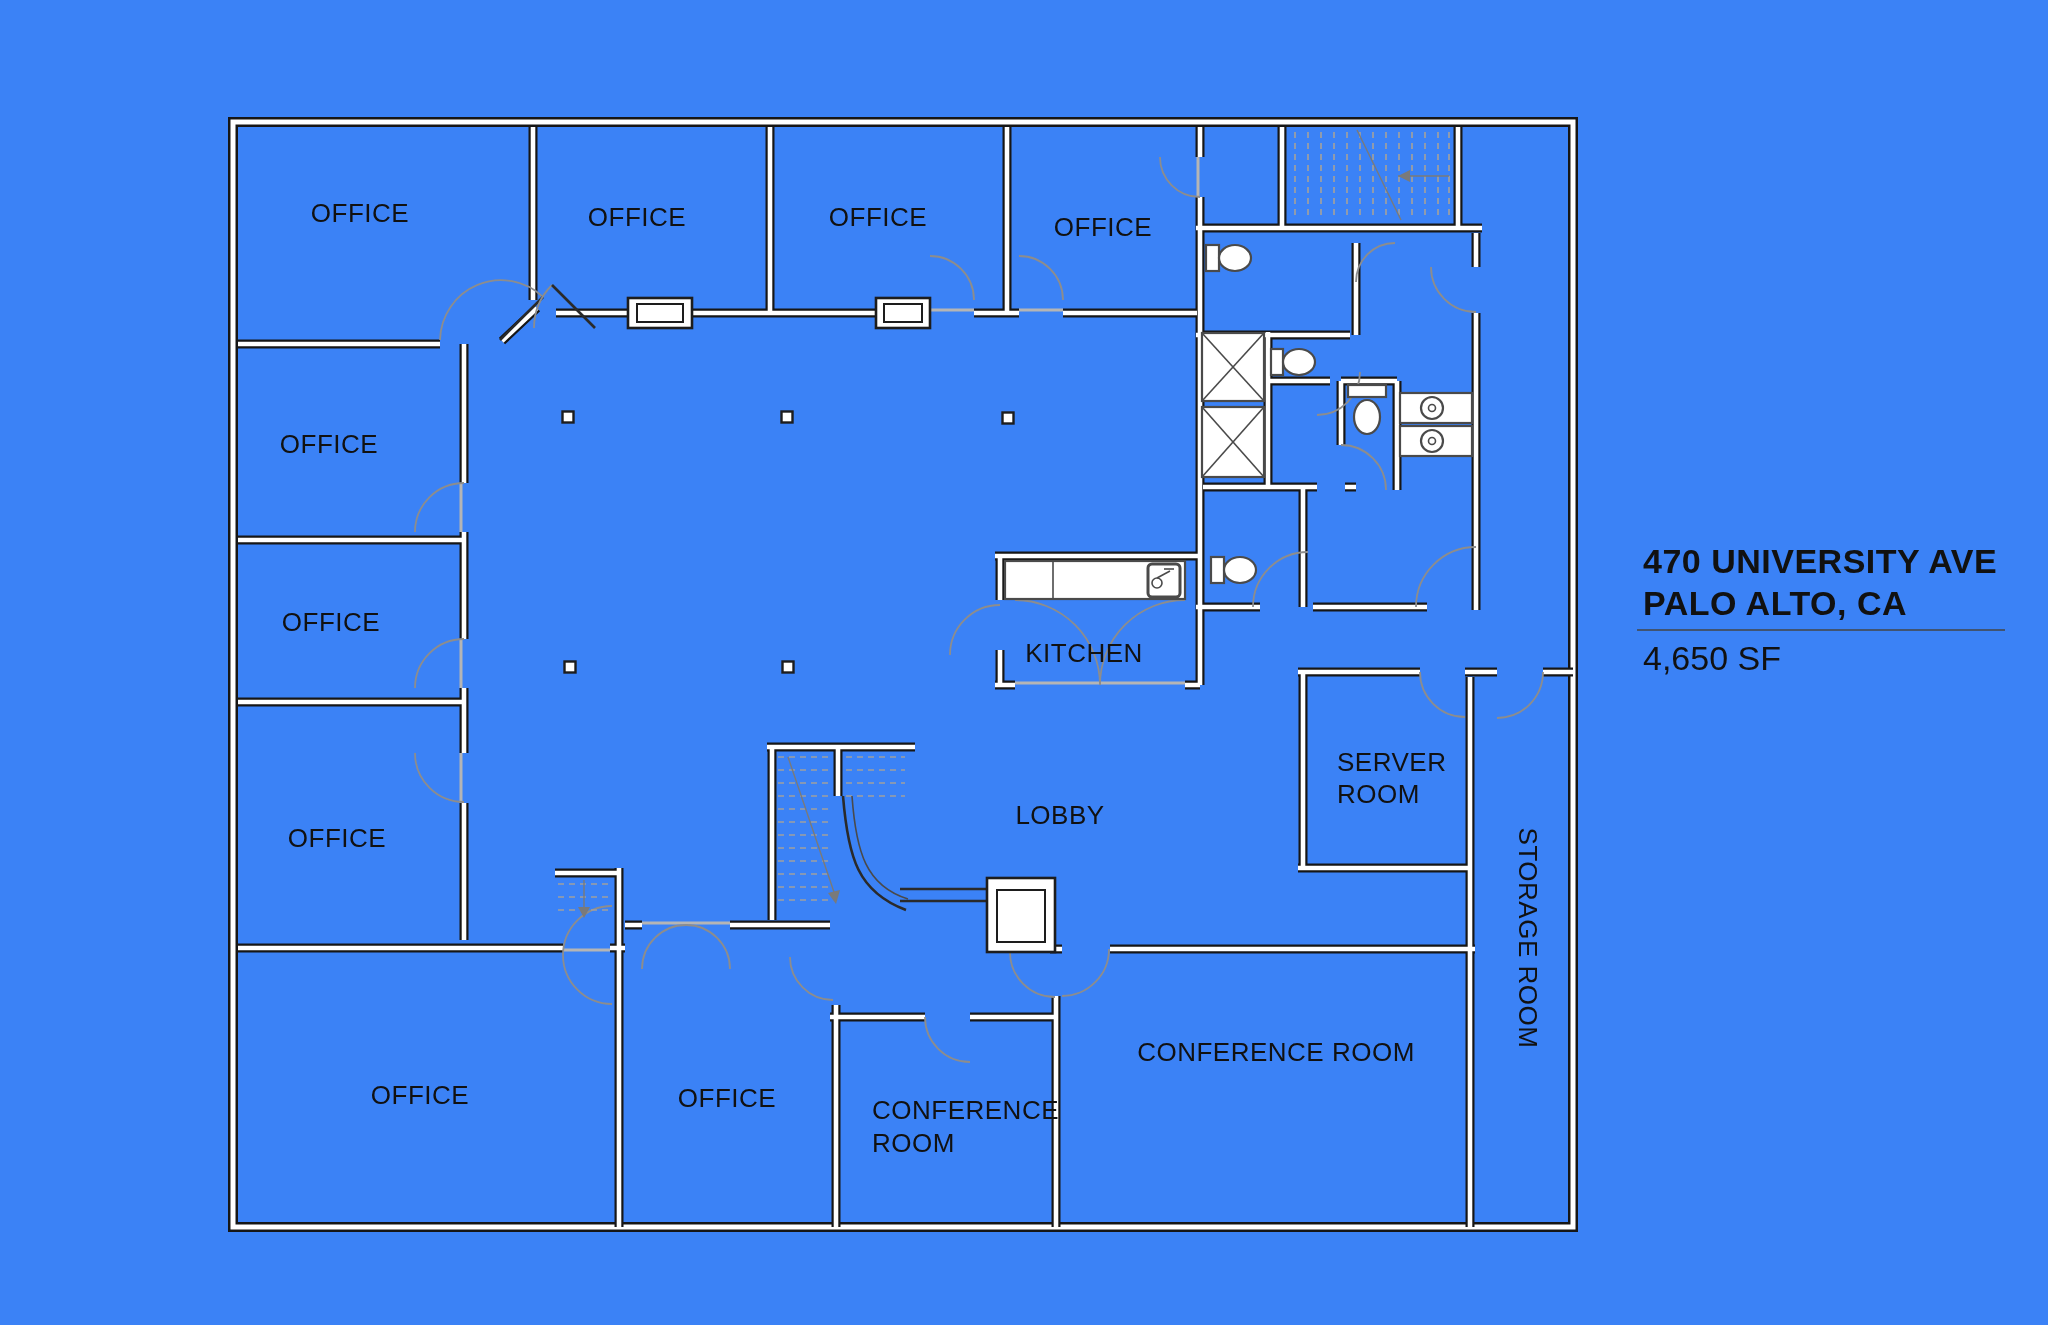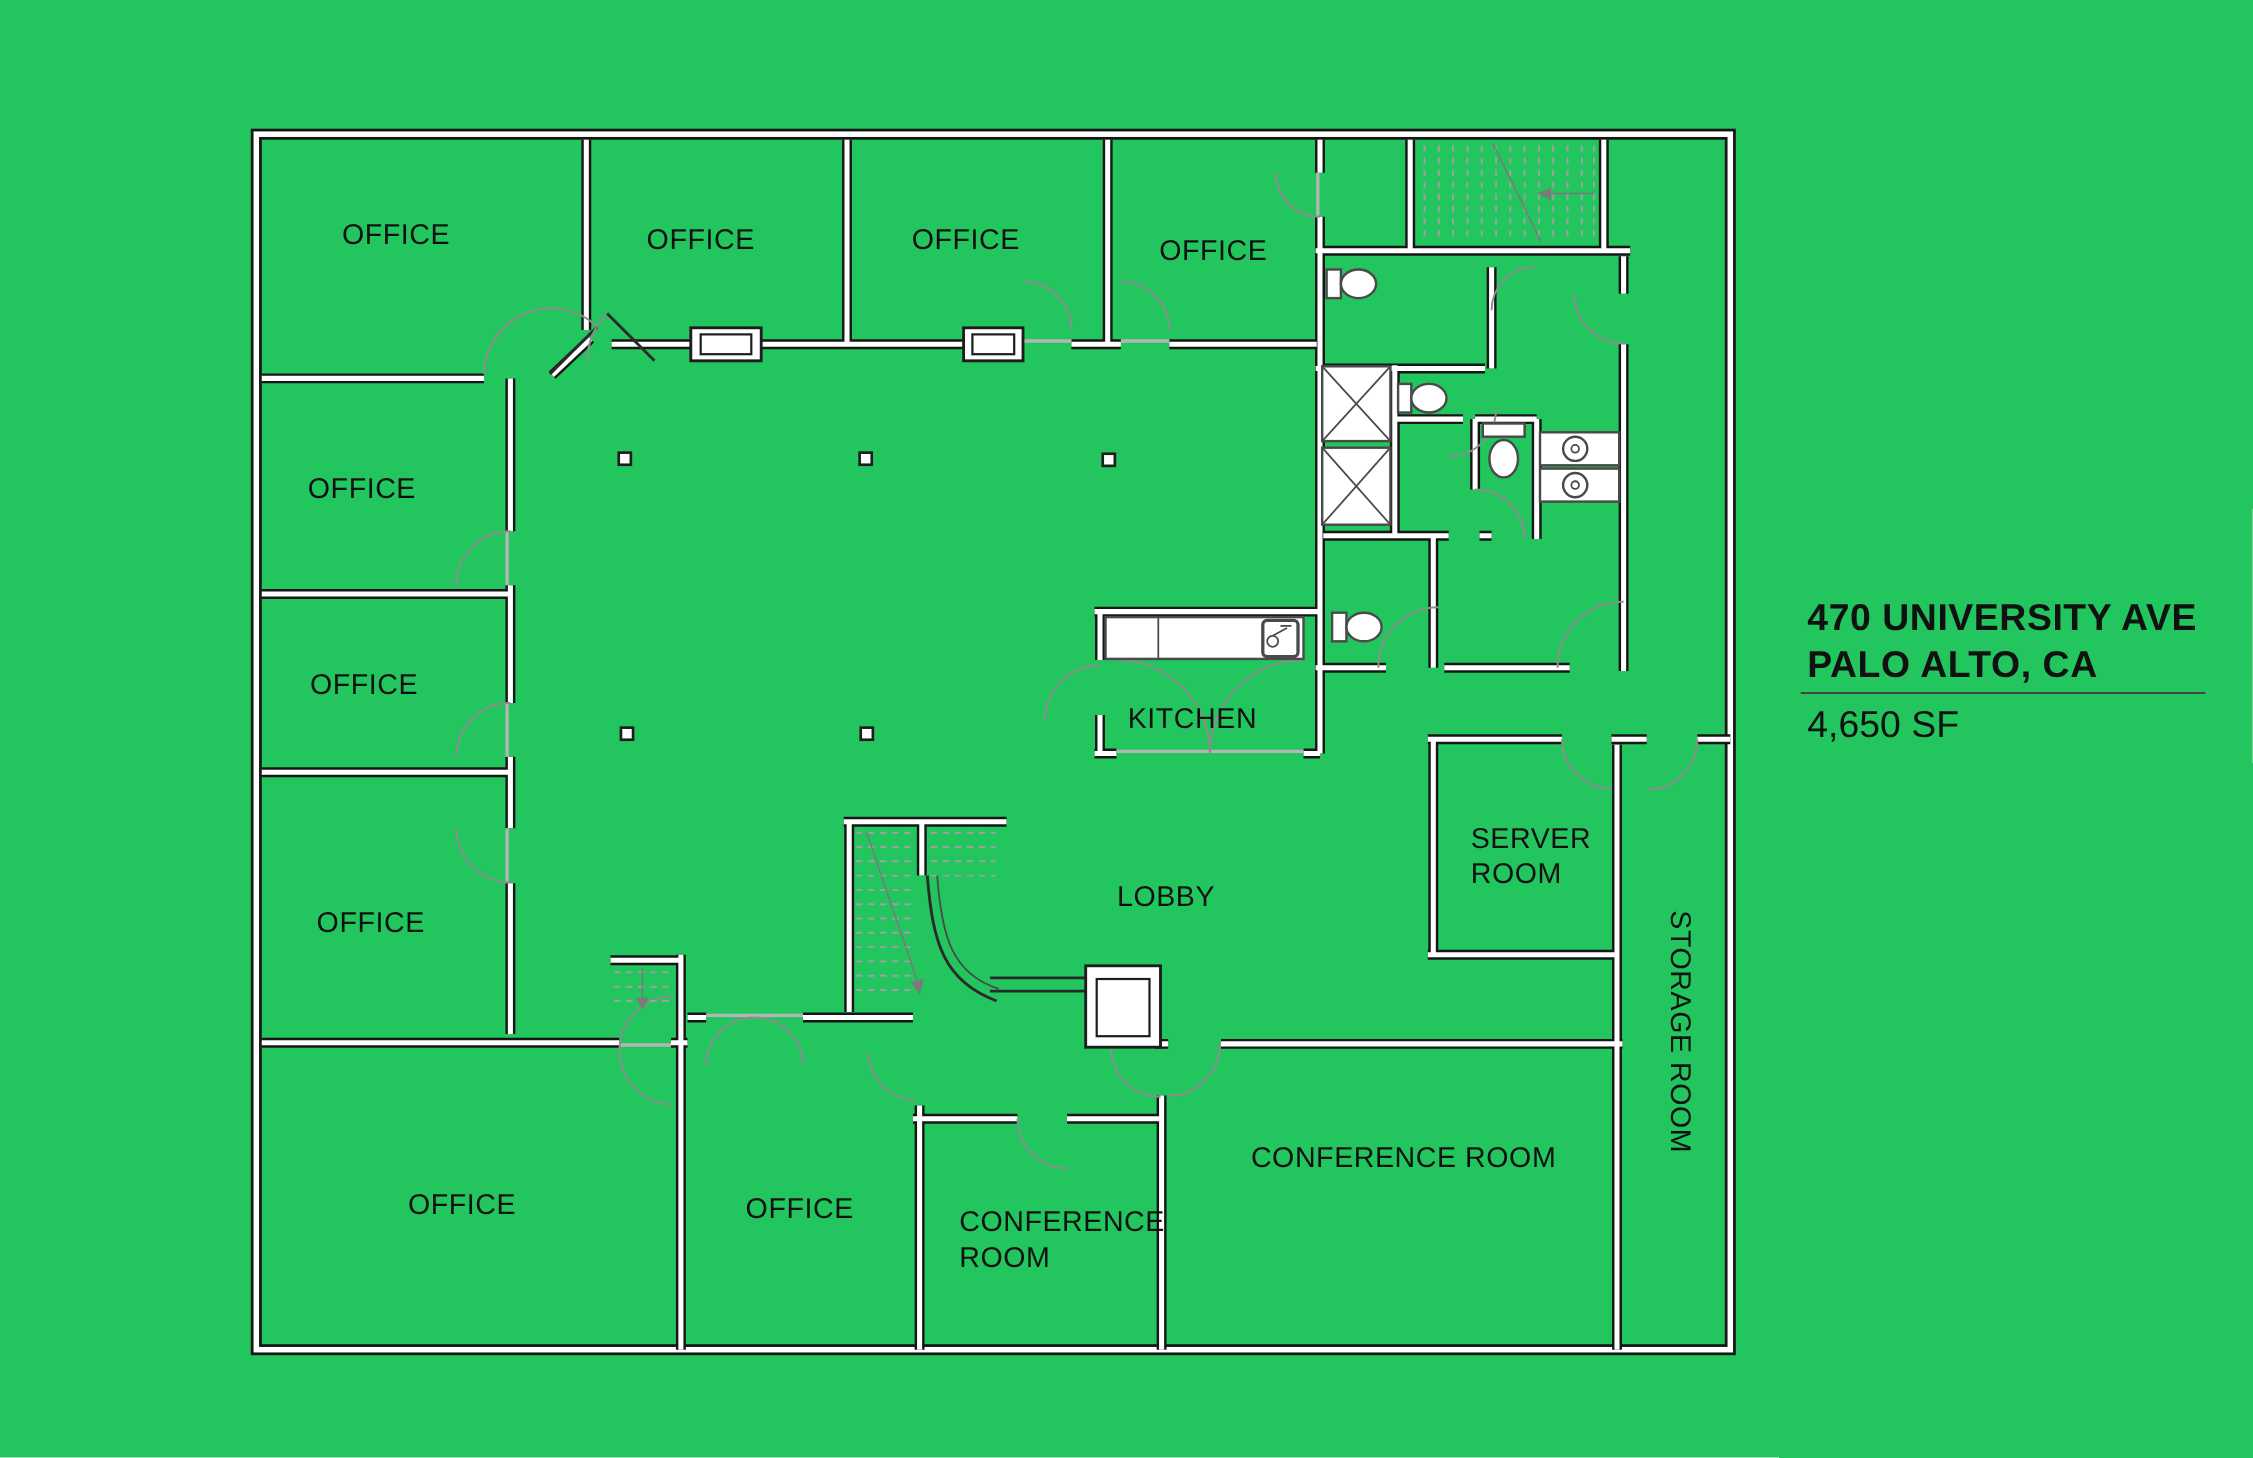--- a/index.html
+++ b/index.html
@@ -1,20 +1,20 @@
 <!DOCTYPE html>
 <html style="--wall: #161616; --door: #8d8d8d; --hatch: #a0a0a0; --fixture: #4a4a4a; --text: #111111; --rule: #444444;"><head>
 <meta charset="utf-8">
 <style>
   :root{
     --wall:#161616; --door:#8d8d8d; --hatch:#a0a0a0; --fixture:#4a4a4a;
     --text:#111111; --rule:#444444; --sill:#b5b5b5;
   }
   html,body{margin:0;padding:0;background:#ffffff;}
-  .sheet{position:relative;width:2048px;height:1325px;background:#22c55e;overflow:hidden;}
+  .sheet{position:relative;width:2048px;height:1325px;background:#3b82f6;overflow:hidden;}
   svg{display:block;}
   text{font-family:"Liberation Sans","DejaVu Sans",sans-serif;fill:var(--text);}
   .room-label{font-size:26px;letter-spacing:.5px;}
   .title-line{font-size:34px;font-weight:bold;letter-spacing:.5px;}
   .area-line{font-size:34px;}
   .wall-b{stroke:var(--wall);stroke-width:9;fill:none;stroke-linecap:butt;}
   .wall-w{stroke:#ffffff;stroke-width:4.6;fill:none;stroke-linecap:butt;}
   .outer-b{stroke:var(--wall);stroke-width:10;fill:none;}
   .outer-w{stroke:#ffffff;stroke-width:5;fill:none;}
   .arc{stroke:var(--door);stroke-width:1.8;fill:none;}

